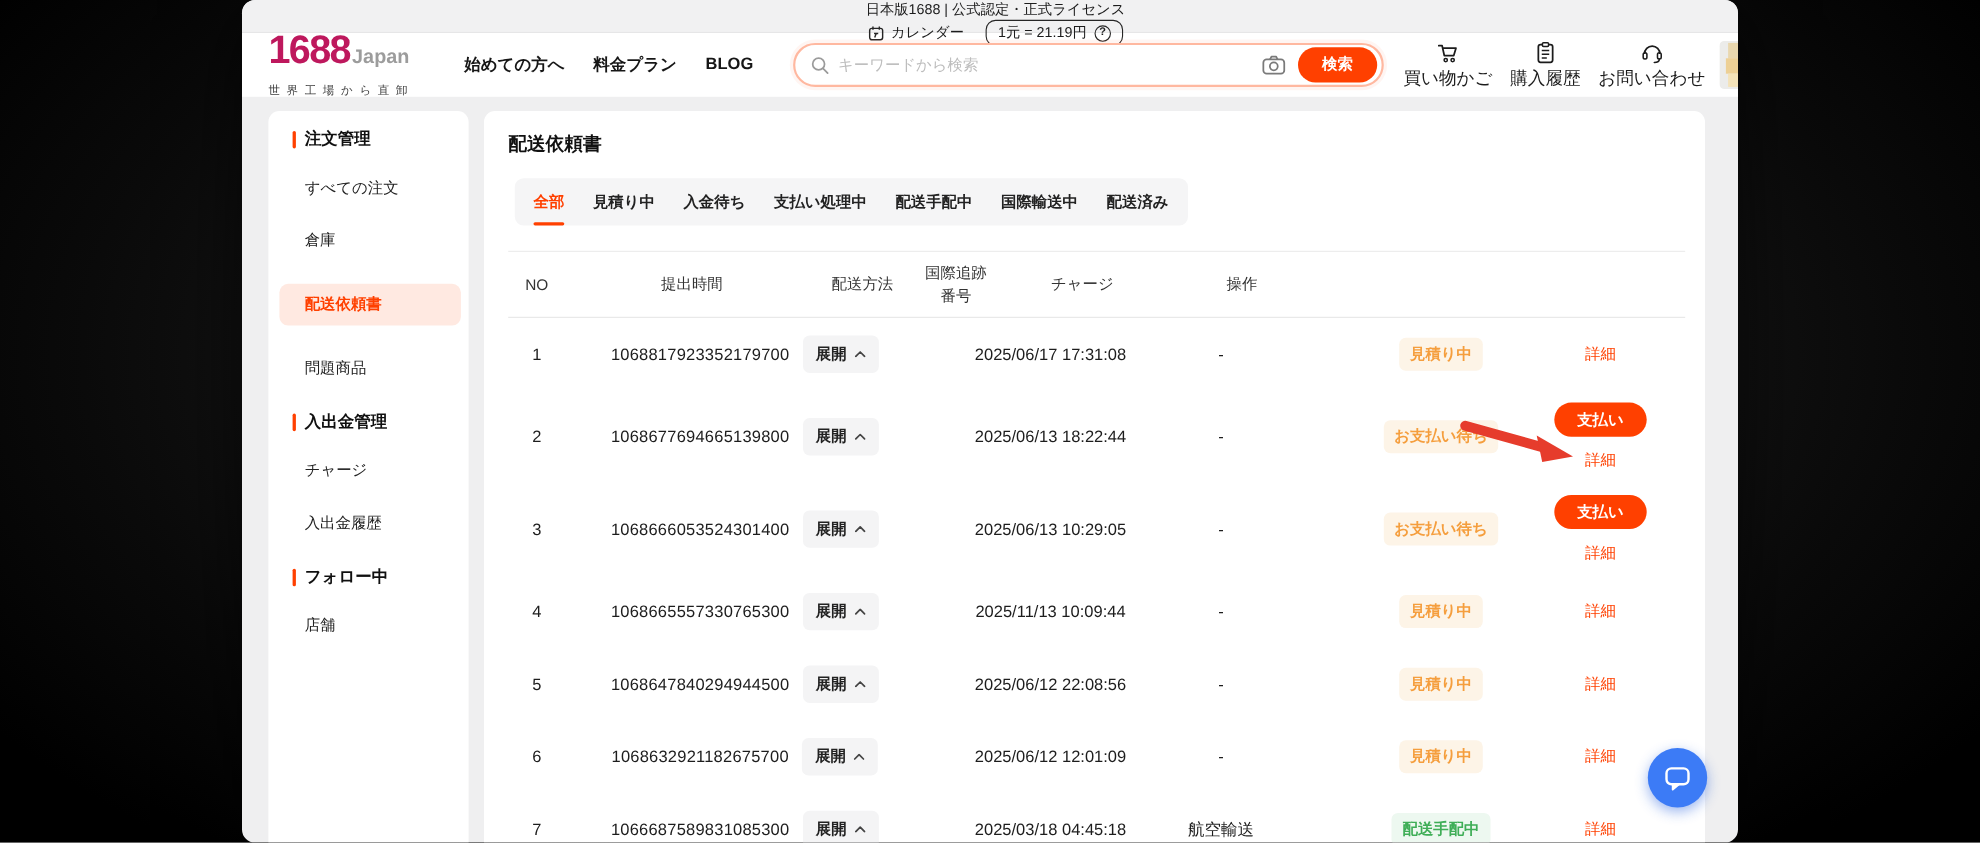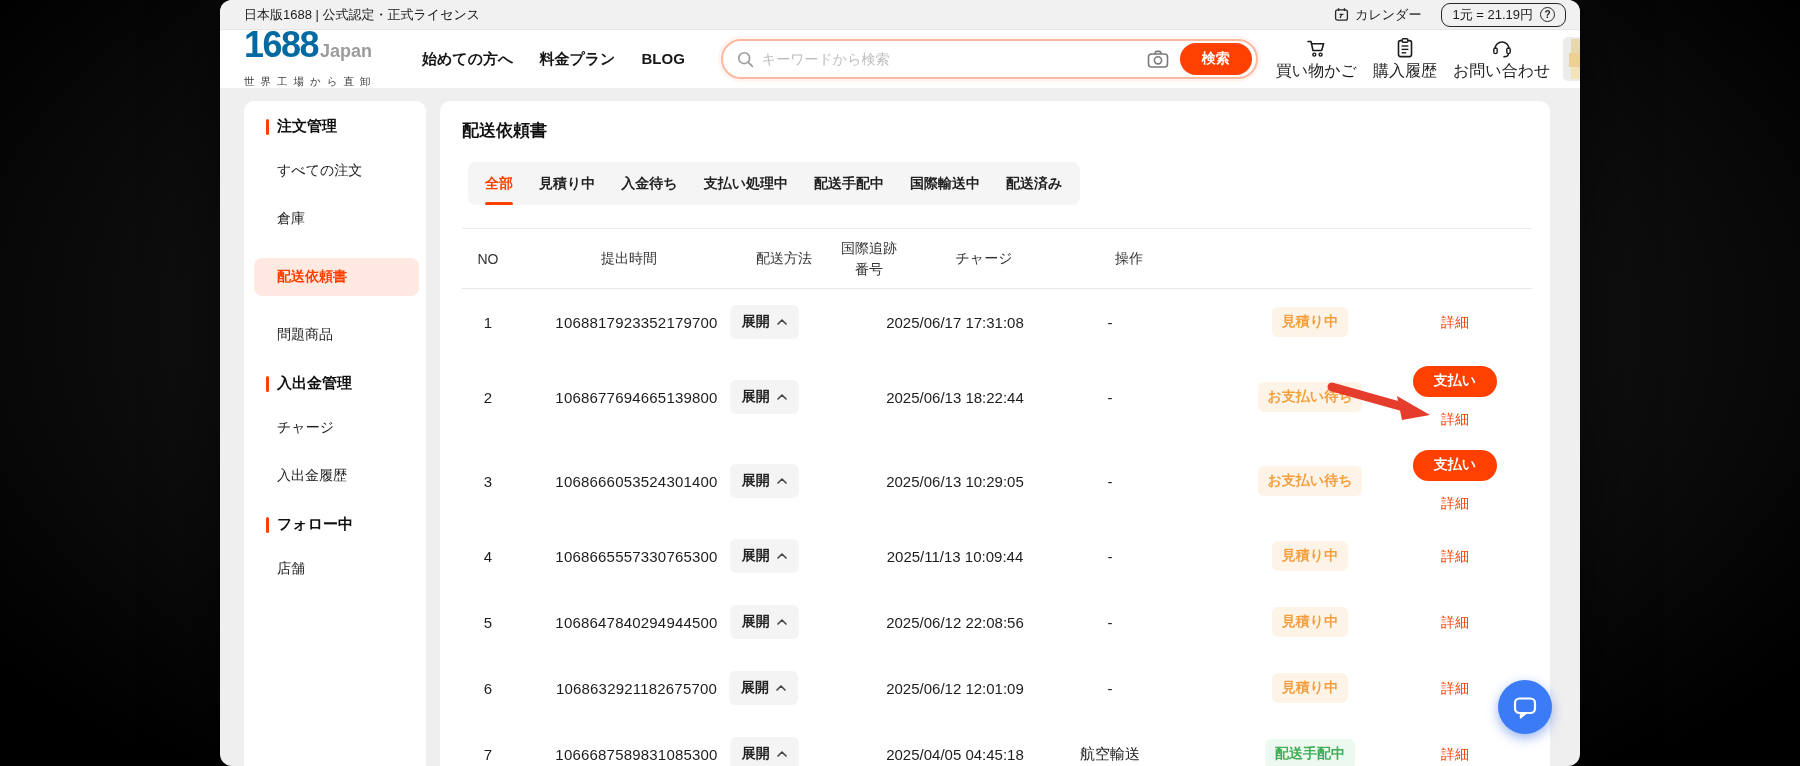--- a/index.html
+++ b/index.html
@@ -11,38 +11,38 @@
   }
   .window {
     position:absolute; left:220px; top:0; width:1360px; height:766px;
     background:#efeff0; border-radius:12px; overflow:hidden;
     box-shadow:0 12px 70px rgba(0,0,0,.65);
   }
   
   .topbar {
     height:30px; background:#f1f1f2; border-bottom:1px solid #e6e6e7;
     display:flex; align-items:center; justify-content:space-between;
-    padding:0 14px 0 24px; font-size:13px; color:#1c1c1c;
+    padding:0 14px 0 24px; font-size:13px; color:#1c1c1c;flex-direction:column;
   }
   .topbar-right { display:flex; align-items:center; gap:20px; }
   .cal-wrap { display:flex; align-items:center; gap:6px; cursor:default; }
   .rate-pill {
     display:flex; align-items:center; gap:7px; border:1.6px solid #262626;
     border-radius:9px; padding:2px 10px; font-size:13px; background:transparent;
   }
   .q-circle {
     width:15px; height:15px; border:1.3px solid #262626; border-radius:50%;
     display:flex; align-items:center; justify-content:center;
     font-size:10px; font-weight:700; line-height:1;
   }
   
   .appbar { height:58px; background:#fff; display:flex; align-items:center; padding:0 14px 0 24px; }
   .logo-block { display:flex; flex-direction:column; width:152px; flex:none; cursor:pointer; }
   .logo-line { display:flex; align-items:baseline; }
-  .logo-main { color:#0369a1; font-size:36px; font-weight:800; letter-spacing:-1.5px; line-height:.85; }
+  .logo-main { color:#be185d; font-size:36px; font-weight:800; letter-spacing:-1.5px; line-height:.85; }
   .logo-suffix { color:#9c9c9c; font-size:18px; font-weight:700; margin-left:2px; }
   .logo-tagline { font-size:10.5px; color:#3c3c3c; letter-spacing:6px; margin-top:13px; white-space:nowrap; }
   .nav { display:flex; gap:26px; margin-left:26px; font-weight:700; font-size:15px; color:#161616; flex:none; }
   .nav-item { cursor:pointer; white-space:nowrap; }
   .searchbox {
     margin-left:36px; width:537px; height:40px; flex:none;
     border:2px solid #ffb8a0; border-radius:21px; background:#fff;
     display:flex; align-items:center; padding:0 4px 0 14px;
     box-shadow:0 0 0 3px rgba(255,90,40,.06);
   }
@@ -469,21 +469,21 @@
               <div class="cell c-no">7</div>
               <div class="cell c-num">
                 <span class="order-no">1066687589831085300</span>
                 <button class="expand-btn">
                   <span>展開</span>
                   <svg width="10" height="6" viewBox="0 0 10 6">
                     <polyline points="1,5 5,1 9,5" fill="none" stroke="#444" stroke-width="1.6" stroke-linecap="round" stroke-linejoin="round"></polyline>
                   </svg>
                 </button>
               </div>
-              <div class="cell c-time">2025/04/05 04:45:18</div>
+              <div class="cell c-time">2025/03/18 04:45:18</div>
               <div class="cell c-method">航空輸送</div>
               <div class="cell c-track"></div>
               <div class="cell c-status">
                 <span class="status-pill pill-green">配送手配中</span>
               </div>
               <div class="cell c-ops">
                 
                 <a class="detail-link">詳細</a>
               </div>
             </div>

